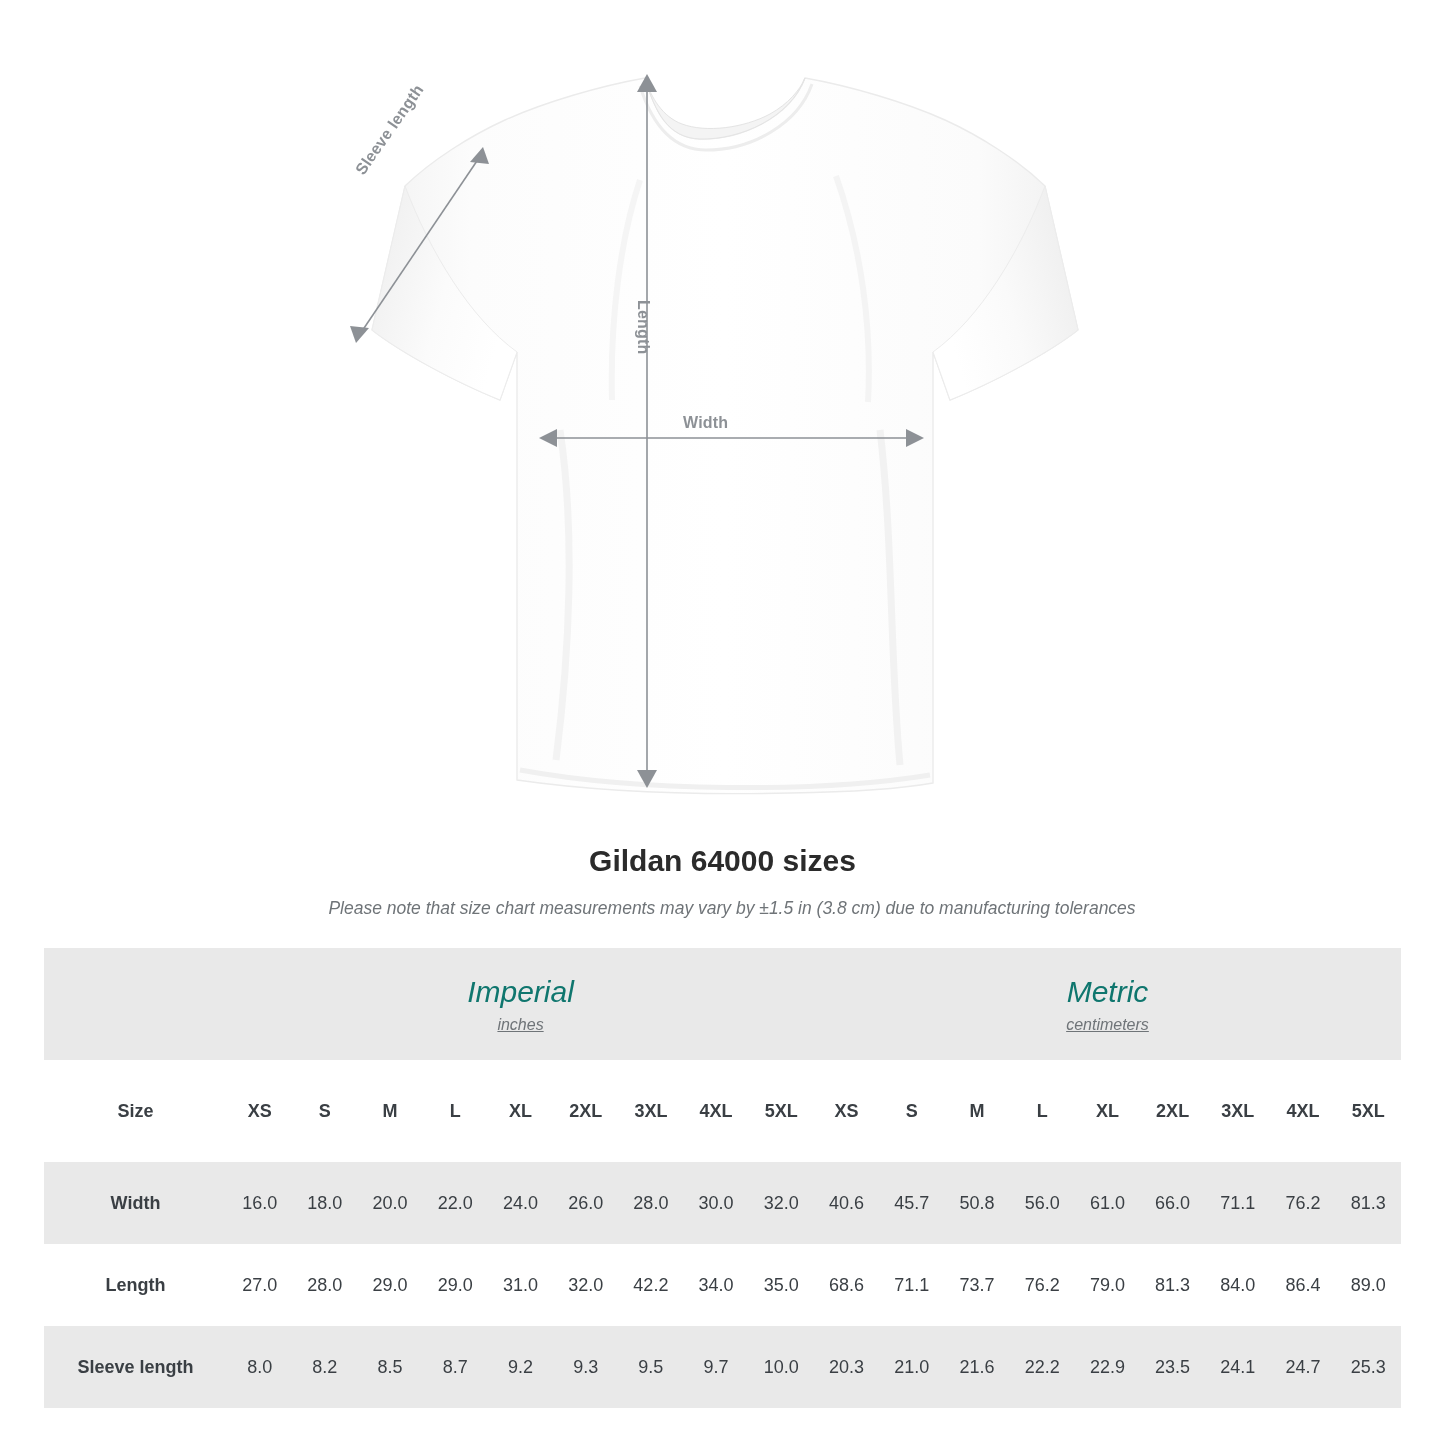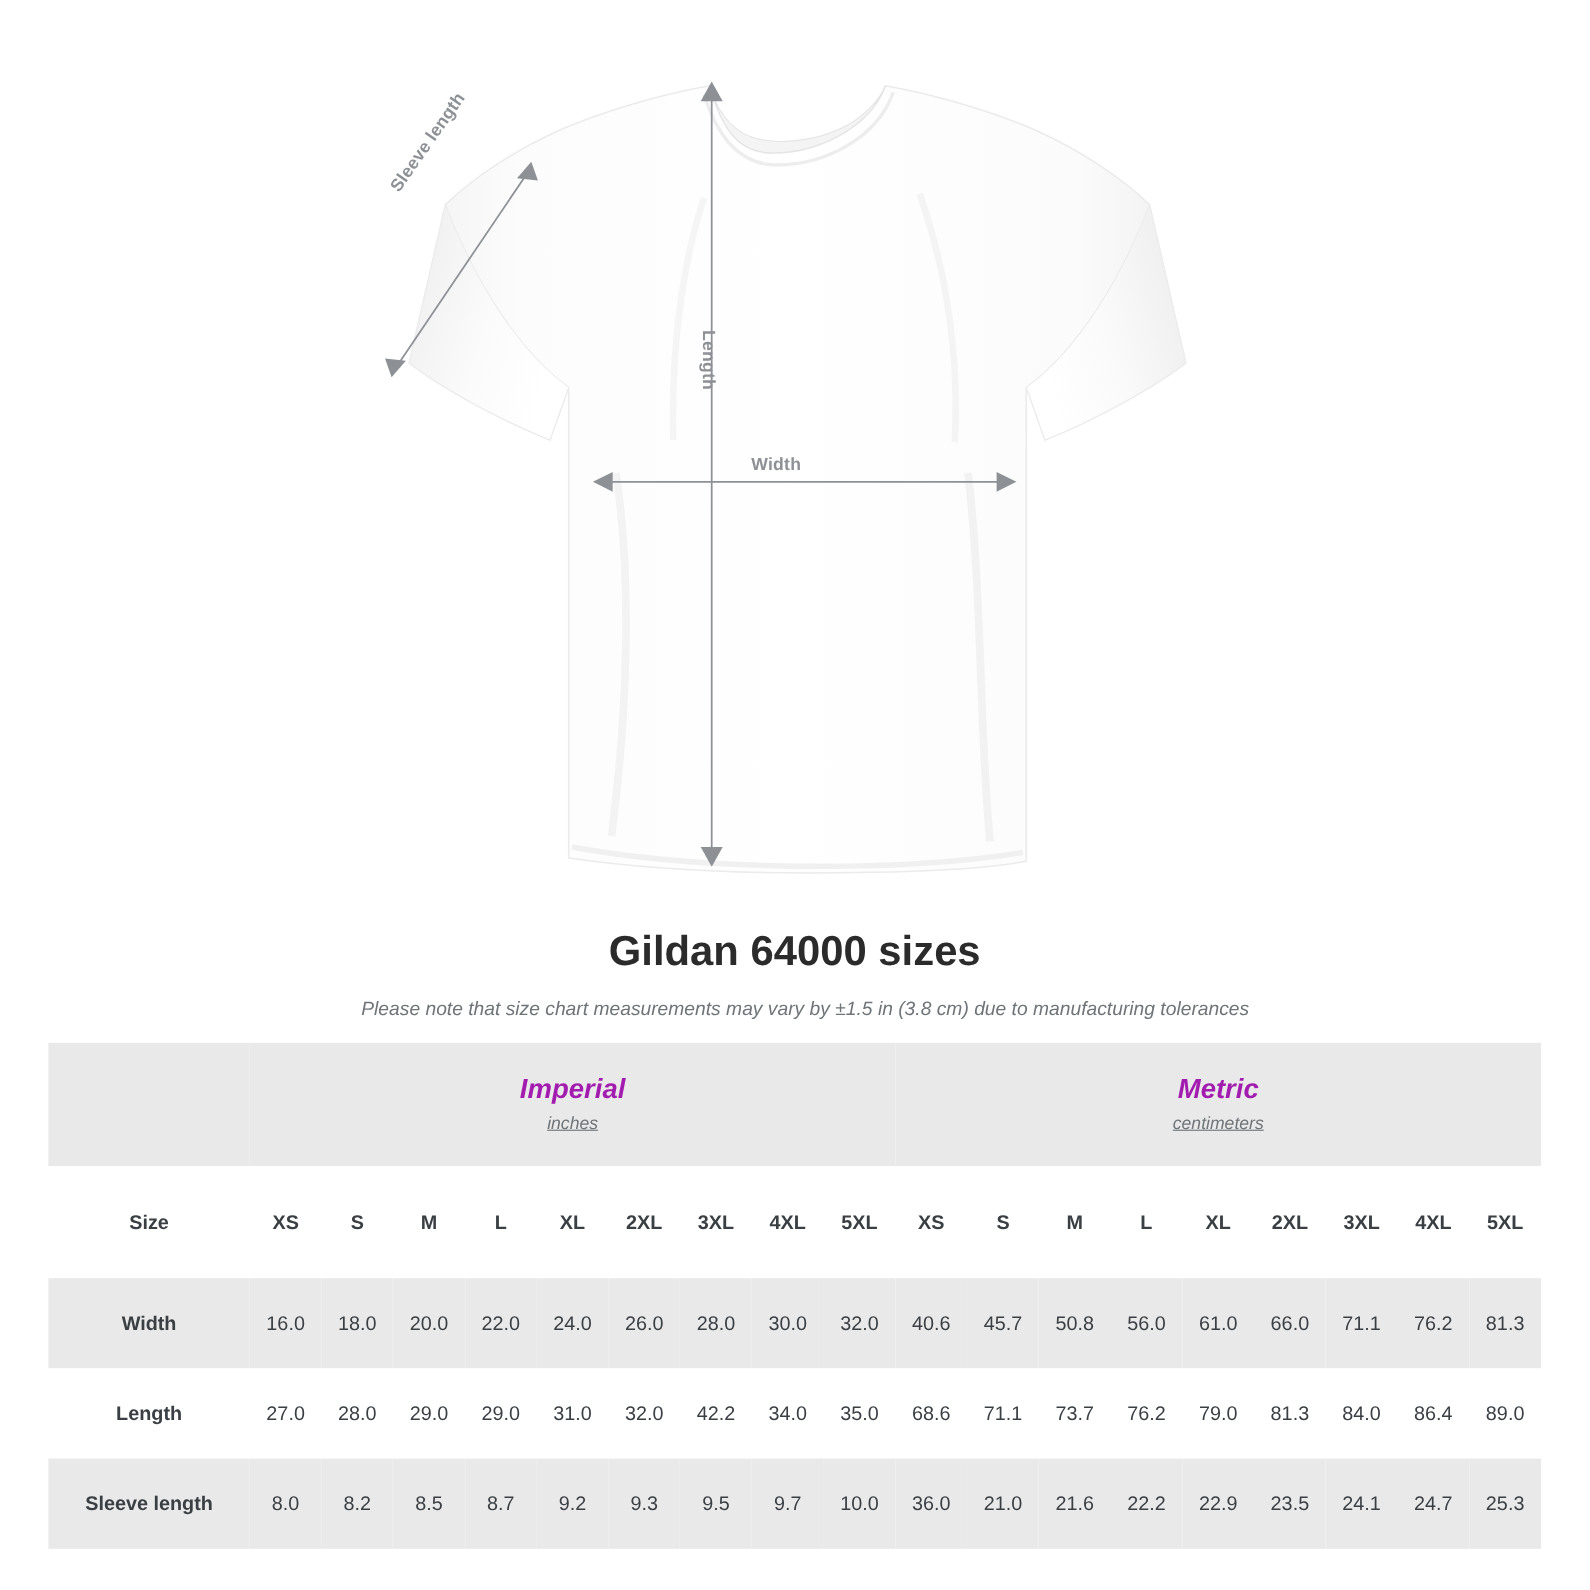--- a/index.html
+++ b/index.html
@@ -55,21 +55,21 @@
   }
   .label-width {
     left: 683px;
     top: 414px;
     white-space: nowrap;
   }
 
   
   .title {
     text-align: center;
-    font-size: 38px;
+    font-size: 30px;
     font-weight: bold;
     color: #2b2b2b;
     margin: 0;
     padding-top: 14px;
   }
   .subtitle {
     text-align: center;
     font-size: 17.5px;
     font-style: italic;
     color: #6f7478;
@@ -95,24 +95,24 @@
     text-align: center;
     font-size: 18px;
     color: #3a3f44;
     padding: 0;
   }
   .unit-head {
     height: 112px;
     background: #e9e9e9;
   }
   .unit-head .unit-name {
-    font-size: 25px;
+    font-size: 30px;
     font-style: italic;
-    font-weight: bold;
-    color: #a21caf;
+    font-weight: normal;
+    color: #0f766e;
     line-height: 1.1;
   }
   .unit-head .unit-sub {
     font-size: 16px;
     font-style: italic;
     color: #6f7478;
     padding-top: 8px;
     text-decoration: underline;
   }
   .row-size th, .row-size td {
@@ -340,21 +340,21 @@
           <th>Sleeve length</th>
           <td>8.0</td>
           <td>8.2</td>
           <td>8.5</td>
           <td>8.7</td>
           <td>9.2</td>
           <td>9.3</td>
           <td>9.5</td>
           <td>9.7</td>
           <td>10.0</td>
-          <td>36.0</td>
+          <td>20.3</td>
           <td>21.0</td>
           <td>21.6</td>
           <td>22.2</td>
           <td>22.9</td>
           <td>23.5</td>
           <td>24.1</td>
           <td>24.7</td>
           <td>25.3</td>
         </tr>
       </tbody>

